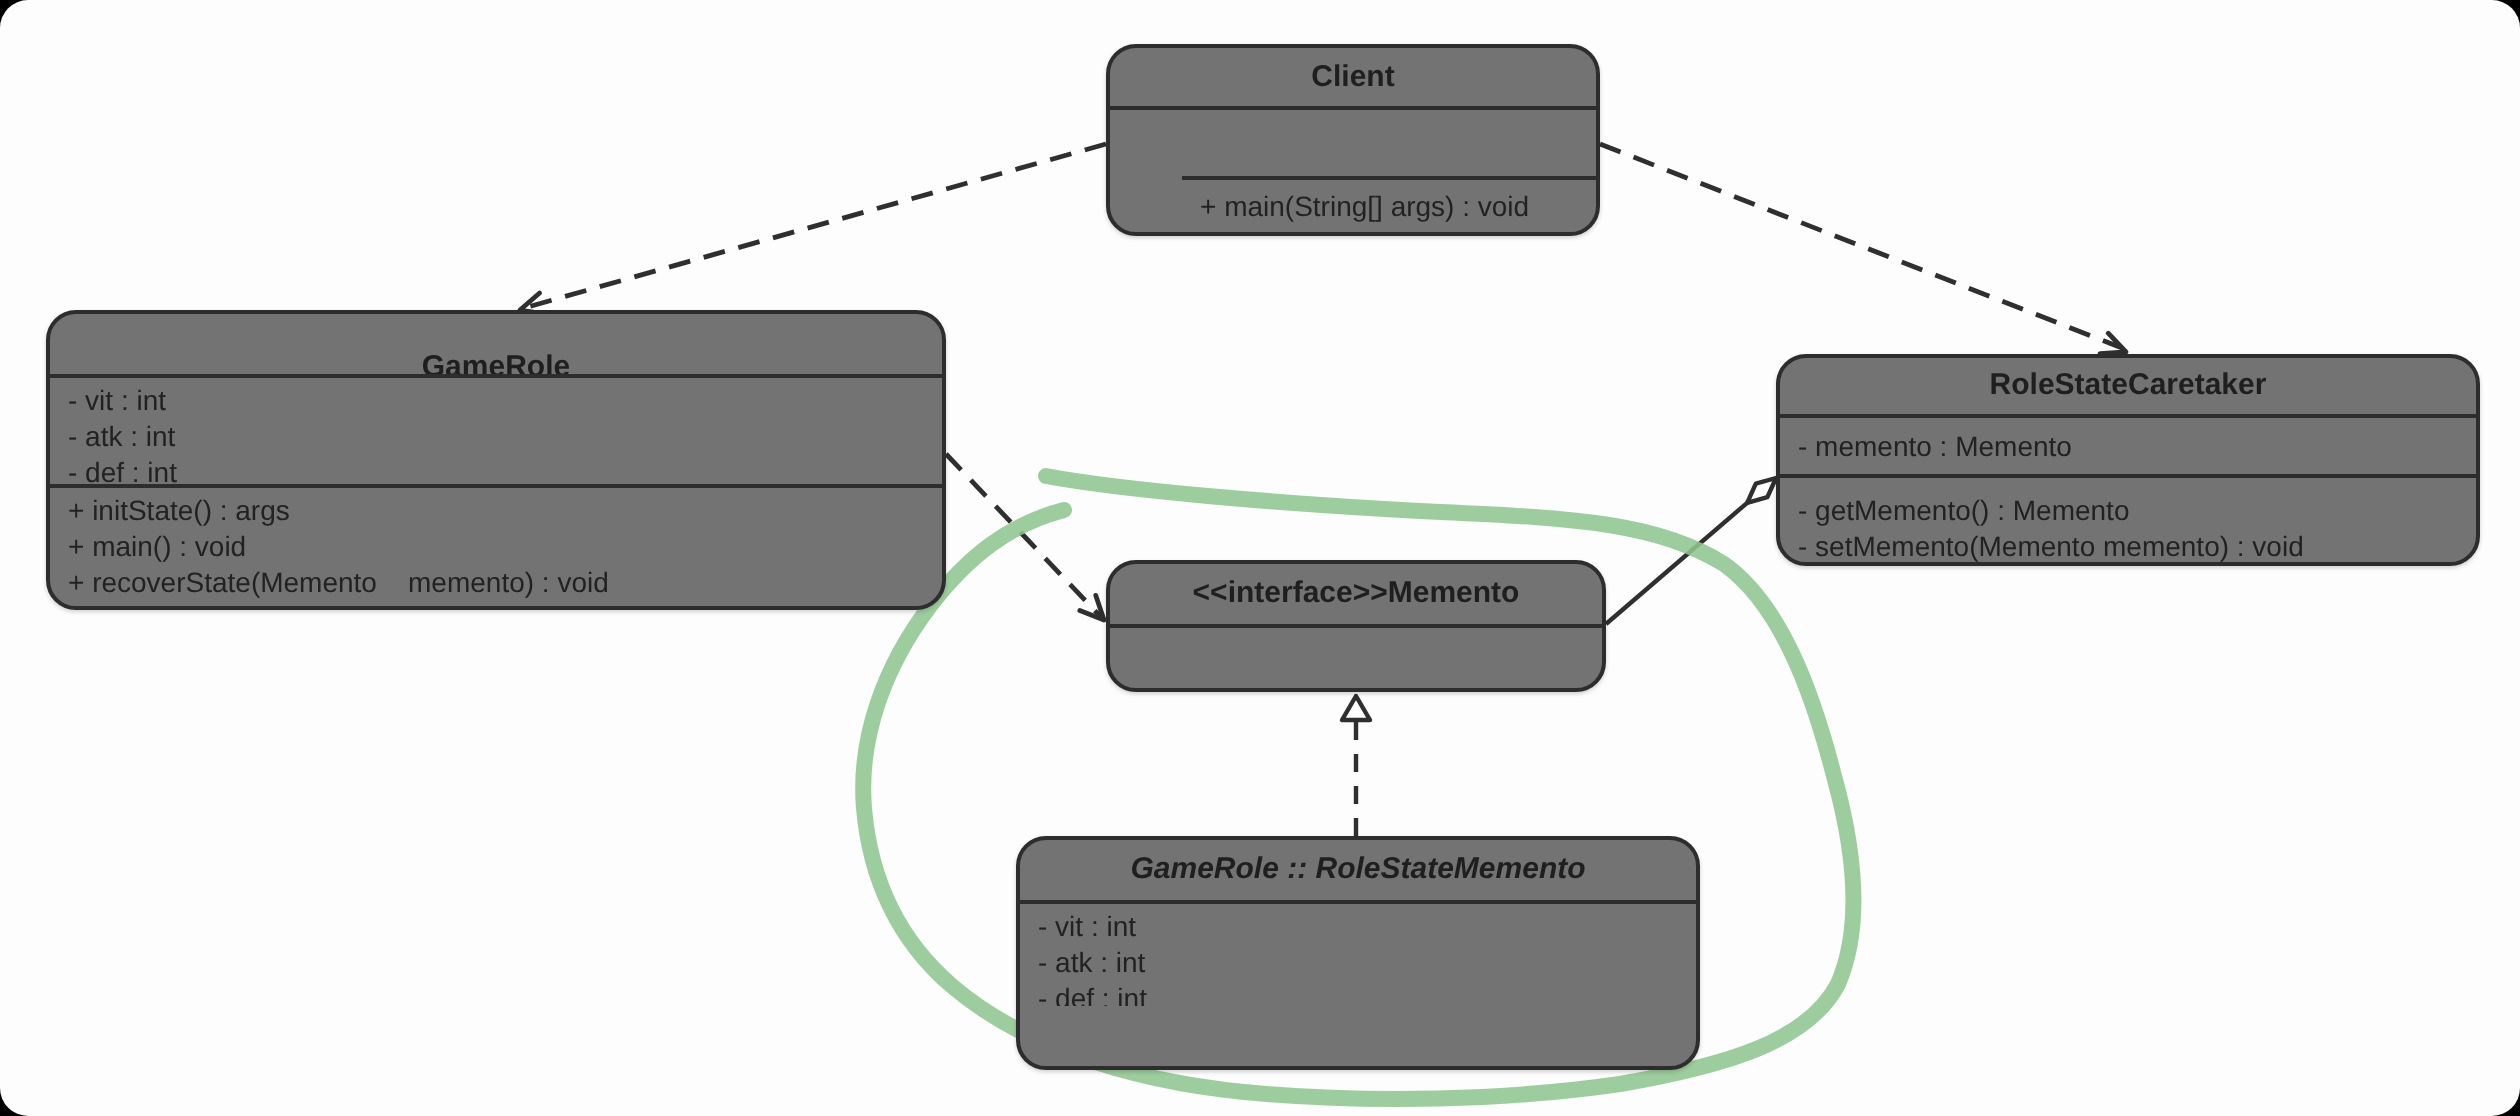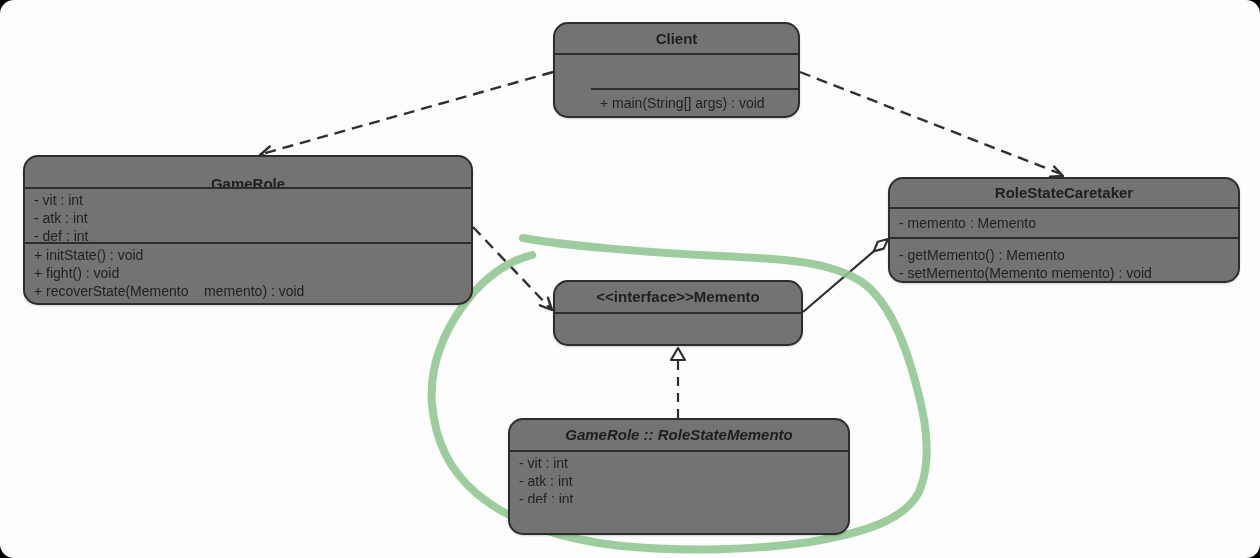--- a/index.html
+++ b/index.html
@@ -109,22 +109,22 @@
   </div>
 
   <div class="uml-box" style="left:23px; top:155px; width:450px; height:150px;">
     <div class="uml-title" style="height:17px; line-height:28px;margin-top:13px;">GameRole</div>
     <div class="uml-section" style="height:55px;">
         <div class="member">- vit : int</div>
         <div class="member">- atk : int</div>
         <div class="member">- def : int</div>
       </div>
     <div class="uml-section" style="height:67px;">
-        <div class="member">+ initState() : void</div>
-        <div class="member">+ fight() : void</div>
+        <div class="member">+ initState() : args</div>
+        <div class="member">+ main() : void</div>
         <div class="member">+ recoverState(Memento    memento) : void</div>
       </div>
   </div>
 
   <div class="uml-box" style="left:553px; top:280px; width:250px; height:66px;">
     <div class="uml-title" style="height:30px; line-height:30px;">&lt;&lt;interface&gt;&gt;Memento</div>
     <div class="uml-section" style="height:36px;"></div>
   </div>
 
   <div class="uml-box" style="left:888px; top:177px; width:352px; height:106px;">

